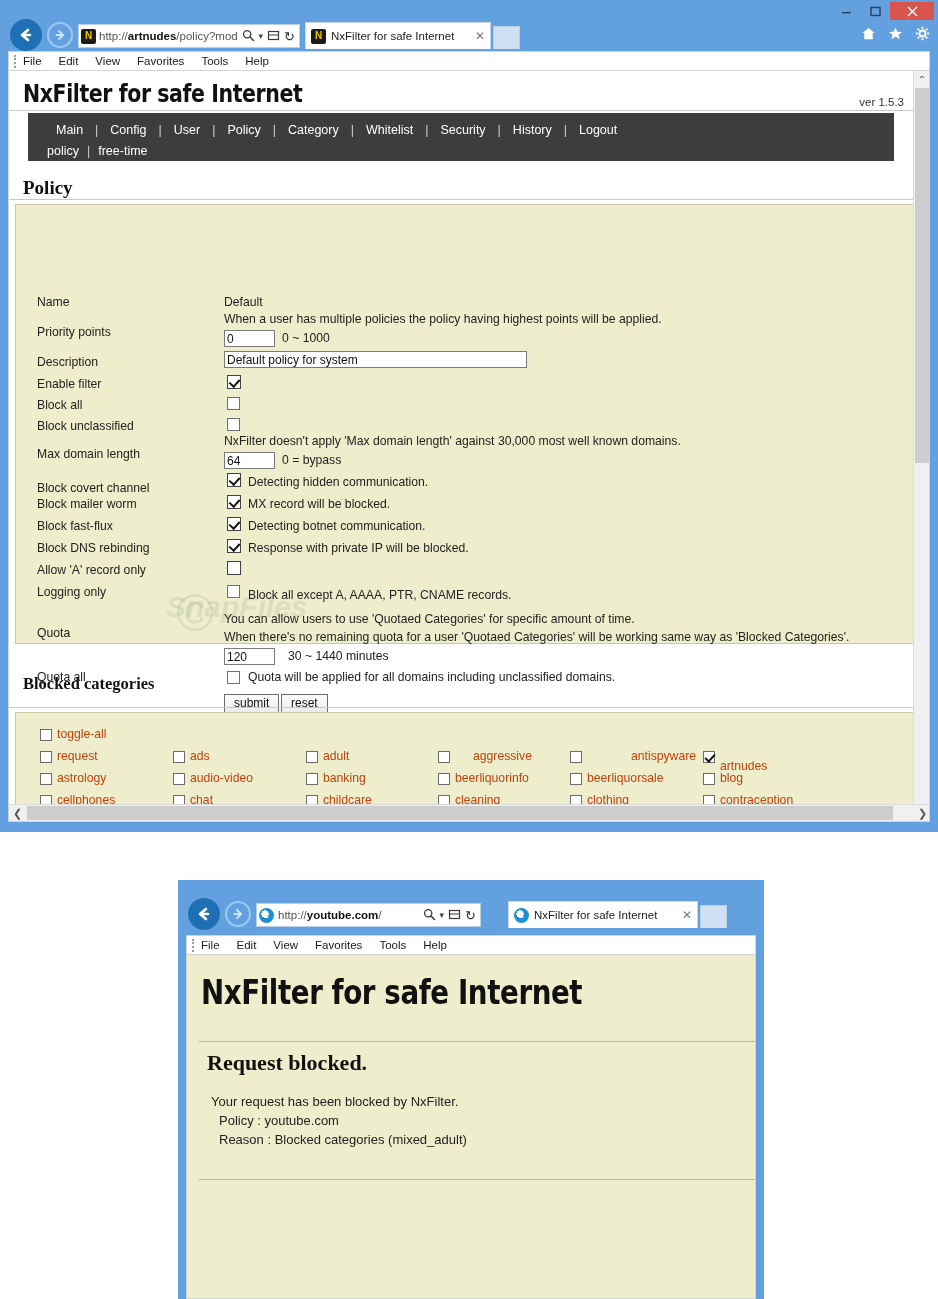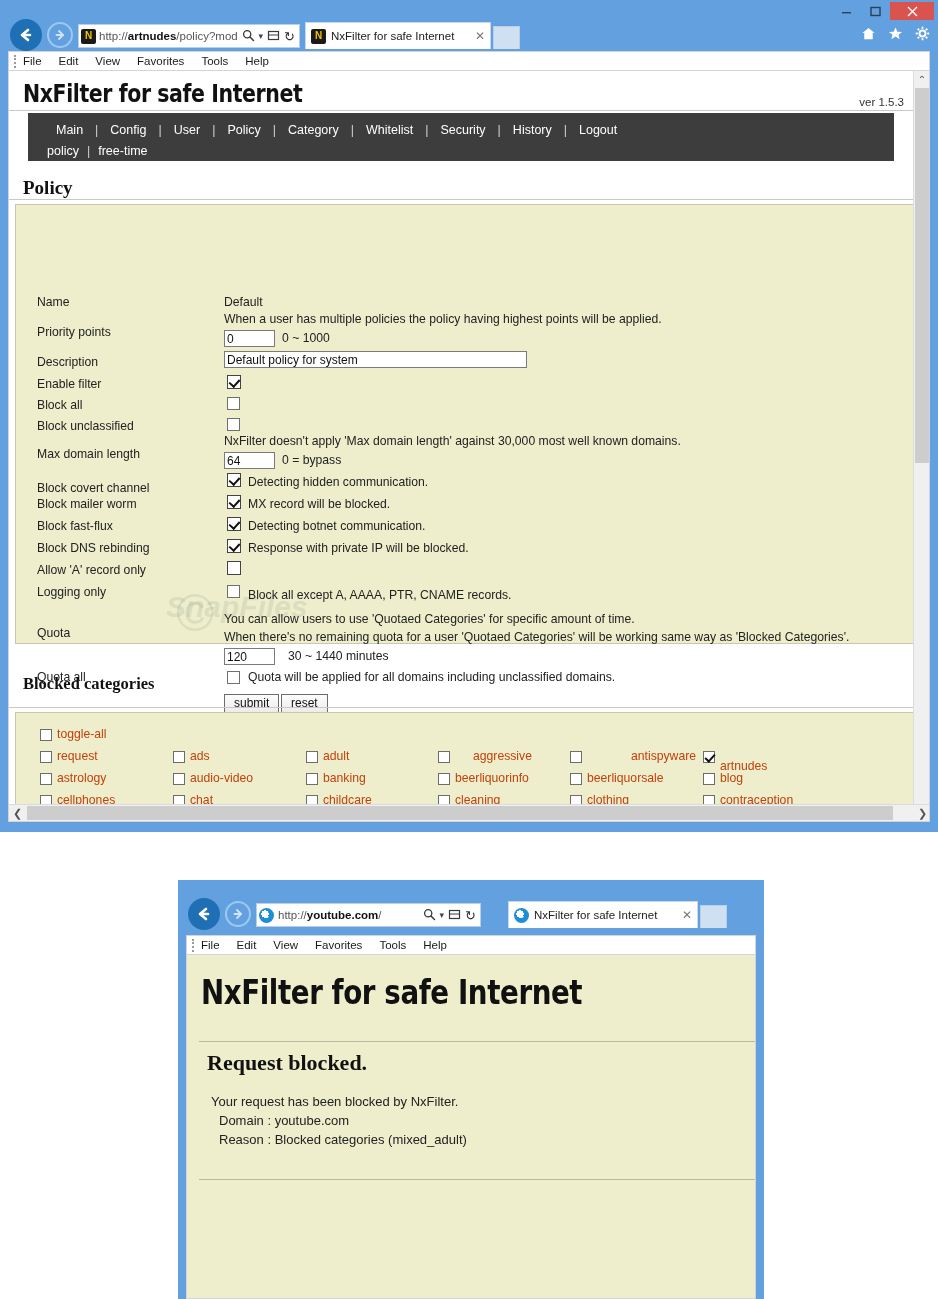--- a/index.html
+++ b/index.html
@@ -533,19 +533,19 @@
       <span>Favorites</span>
       <span>Tools</span>
       <span>Help</span>
     </div>
 
     <div class="w2view">
       <div class="w2title">NxFilter for safe Internet</div>
       <div class="w2rule" style="top:86px;"></div>
       <div class="w2h">Request blocked.</div>
       <div class="w2line" style="left:24px; top:139px;">Your request has been blocked by NxFilter.</div>
-      <div class="w2line" style="left:32px; top:158px;">Domain : youtube.com</div>
+      <div class="w2line" style="left:32px; top:158px;">Policy : youtube.com</div>
       <div class="w2line" style="left:32px; top:177px;">Reason : Blocked categories (mixed_adult)</div>
       <div class="w2rule" style="top:224px;"></div>
     </div>
   </div>
 
 </div>
 
 </body></html>

